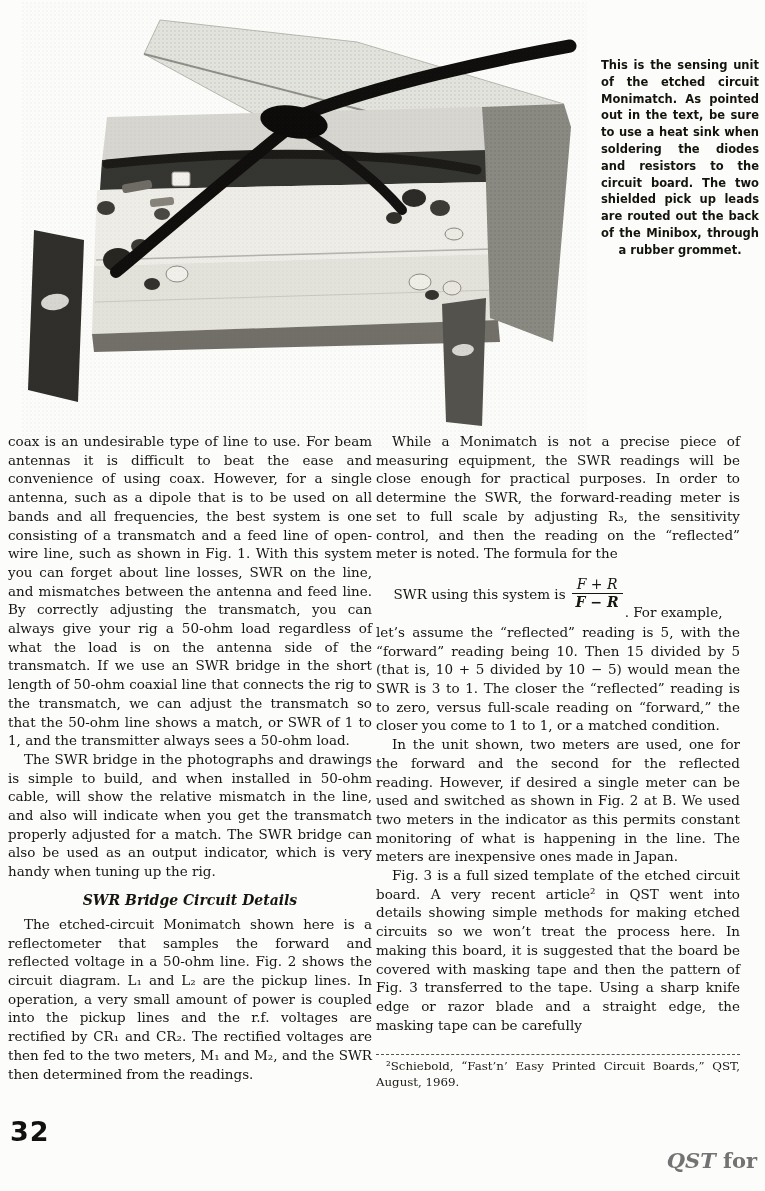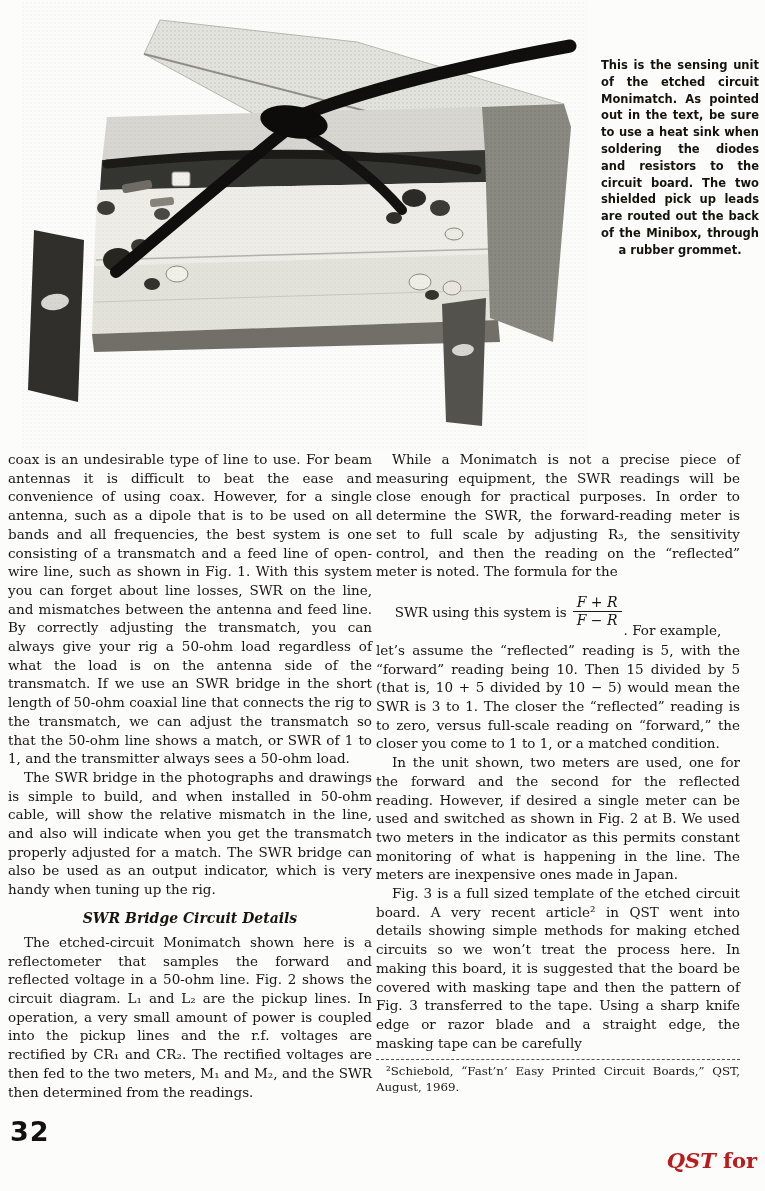--- a/index.html
+++ b/index.html
@@ -12,21 +12,21 @@
   .photo{position:absolute;left:22px;top:2px;width:565px;height:448px;}
   
   .caption{
     position:absolute;left:601px;top:57px;width:158px;
     font-family:"DejaVu Sans", sans-serif;font-weight:bold;
     font-size:11.5px;line-height:16.8px;color:#14130d;
     text-align:justify;text-align-last:center;
   }
   
   .columns{
-    position:absolute;left:8px;top:450px;width:749px;
+    position:absolute;left:8px;top:432px;width:749px;
     display:flex;gap:4px;
   }
   .col{width:364px;}
   .para{
     margin:0;font-size:13.5px;line-height:18.7px;
     text-align:justify;color:#171511;
   }
   .indent{text-indent:16px;}
   .section-heading{
     margin:10px 0 6px 0;text-align:center;
@@ -36,37 +36,37 @@
   .formula-line{
     display:flex;align-items:center;justify-content:center;
     margin:5px 0 3px 0;font-size:13.5px;line-height:16px;color:#171511;
   }
   .formula-before{white-space:nowrap;}
   .frac{
     display:inline-flex;flex-direction:column;align-items:center;
     font-style:italic;margin:0 2px 0 6px;line-height:1.08;font-size:14px;
   }
   .frac .num{padding:0 4px 1px 4px;}
-  .frac .den{border-top:1.2px solid #171511;padding:1px 4px 0 4px;}
+  .frac .den{border-top:1.2px solid #171511;padding:1px 4px 0 4px;font-weight:bold;}
   .formula-after{white-space:nowrap;margin-top:36px;}
   
   .footnote{
-    margin-top:7px;padding-top:4px;border-top:1px dashed #55524a;
+    margin-top:20px;padding-top:4px;border-top:1px dashed #55524a;
     font-size:11.8px;line-height:15.6px;text-align:justify;text-indent:10px;
     color:#1b1913;
   }
   
   .footer-pagenum{
     position:absolute;left:10px;top:1116px;
     font-family:"DejaVu Sans", sans-serif;font-weight:bold;
     font-size:27px;letter-spacing:1px;color:#121110;
   }
   .footer-right{
     position:absolute;right:8px;top:1148px;
-    font-family:"DejaVu Serif", serif;font-weight:bold;font-size:21px;color:#b91c1c;
+    font-family:"DejaVu Serif", serif;font-weight:bold;font-size:21px;color:#737373;
   }
   .footer-right .qst{font-style:italic;margin-right:7px;}
 </style>
 </head>
 <body>
 
 <div class="page">
 
   <div class="photo">
     <svg viewBox="0 0 565 448" width="565" height="448">

